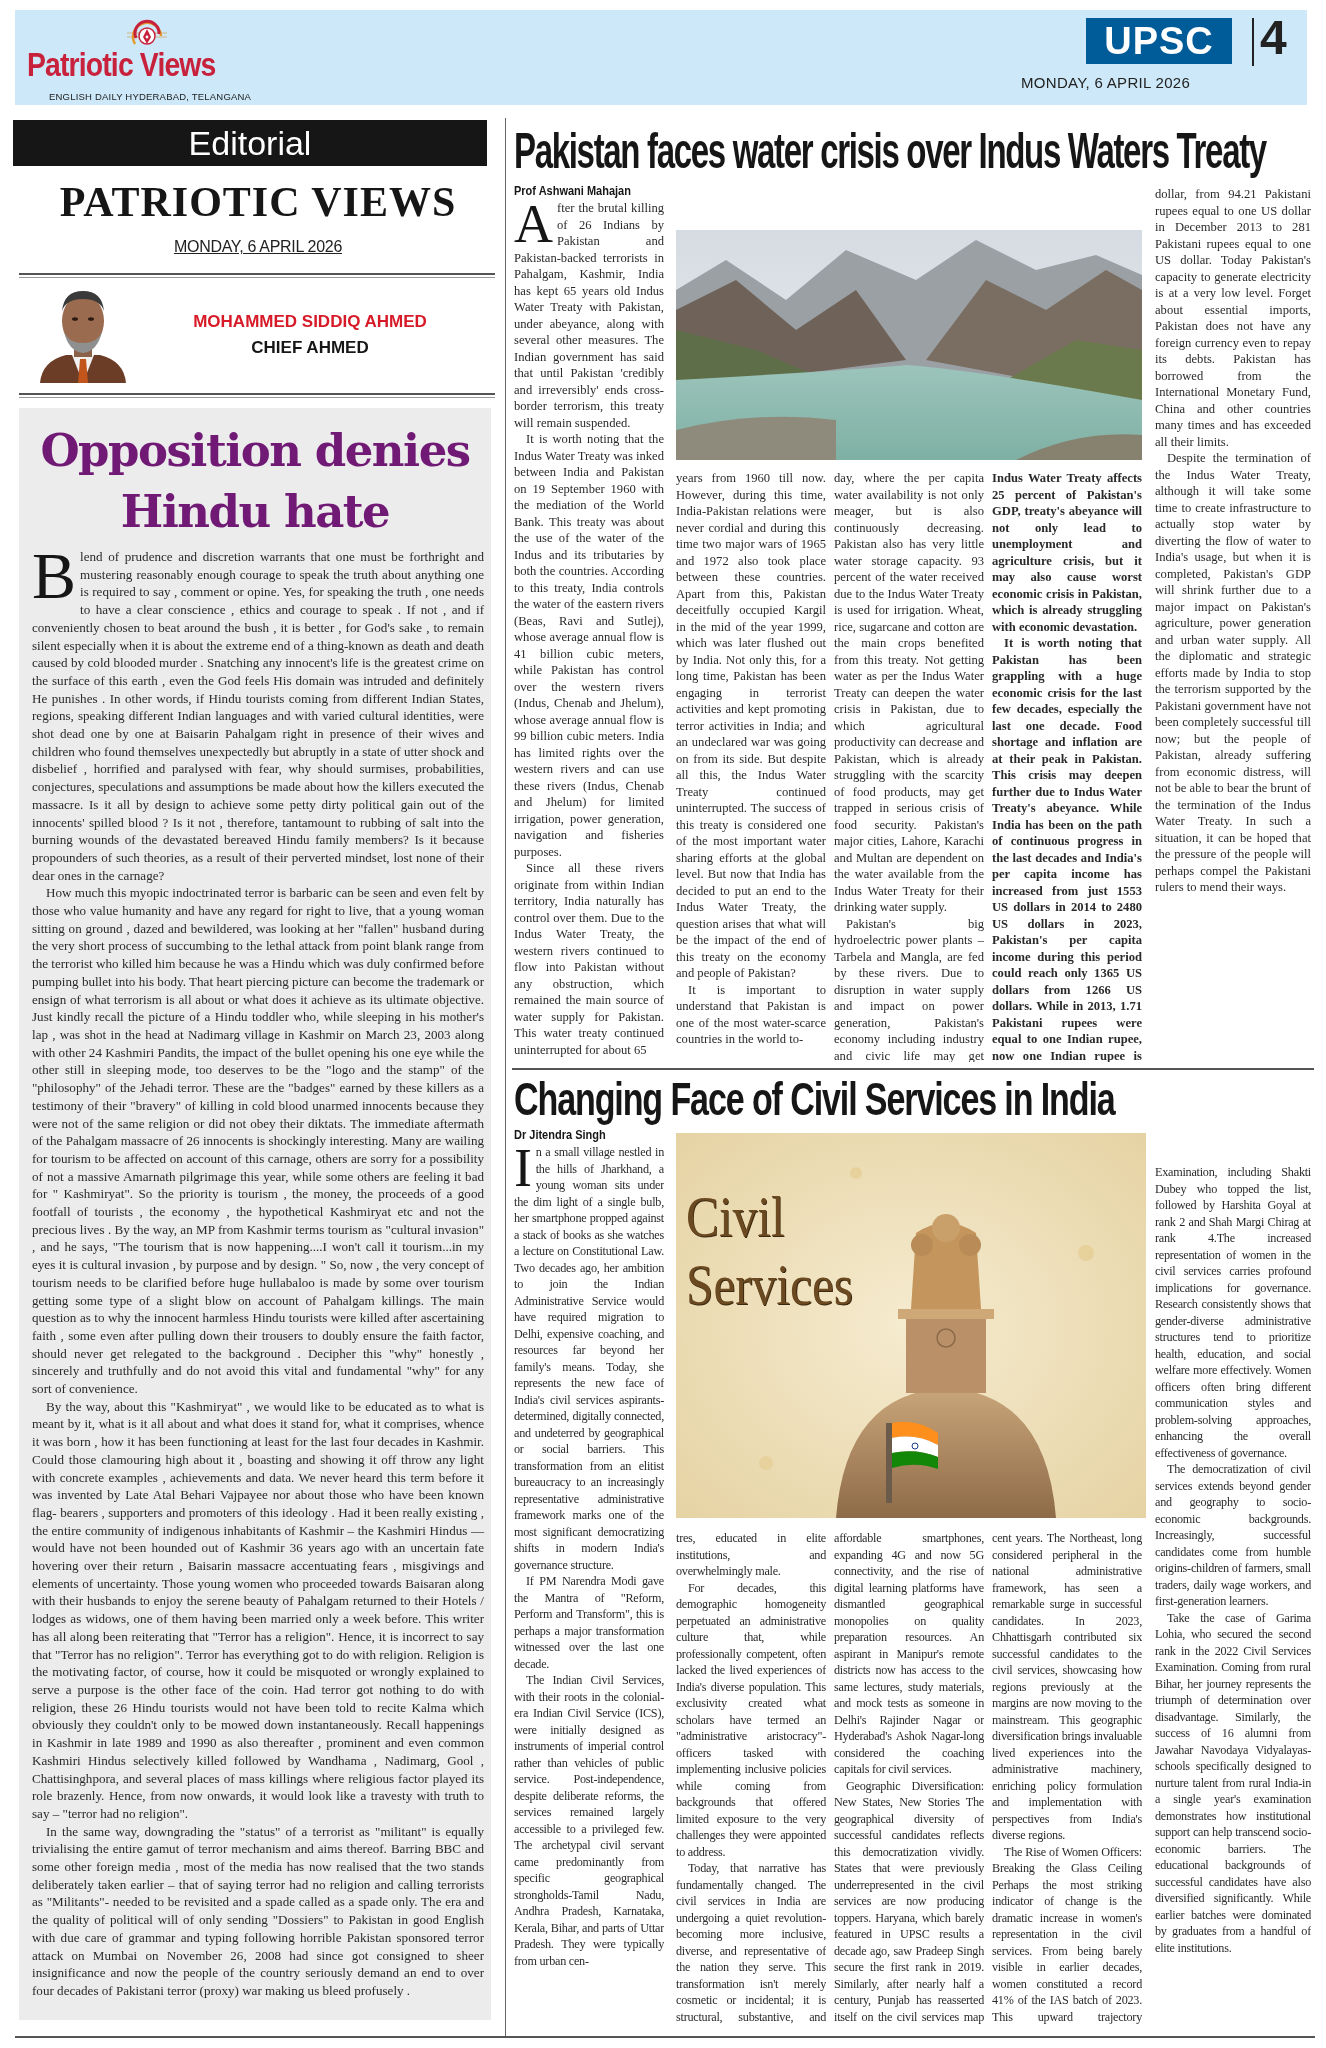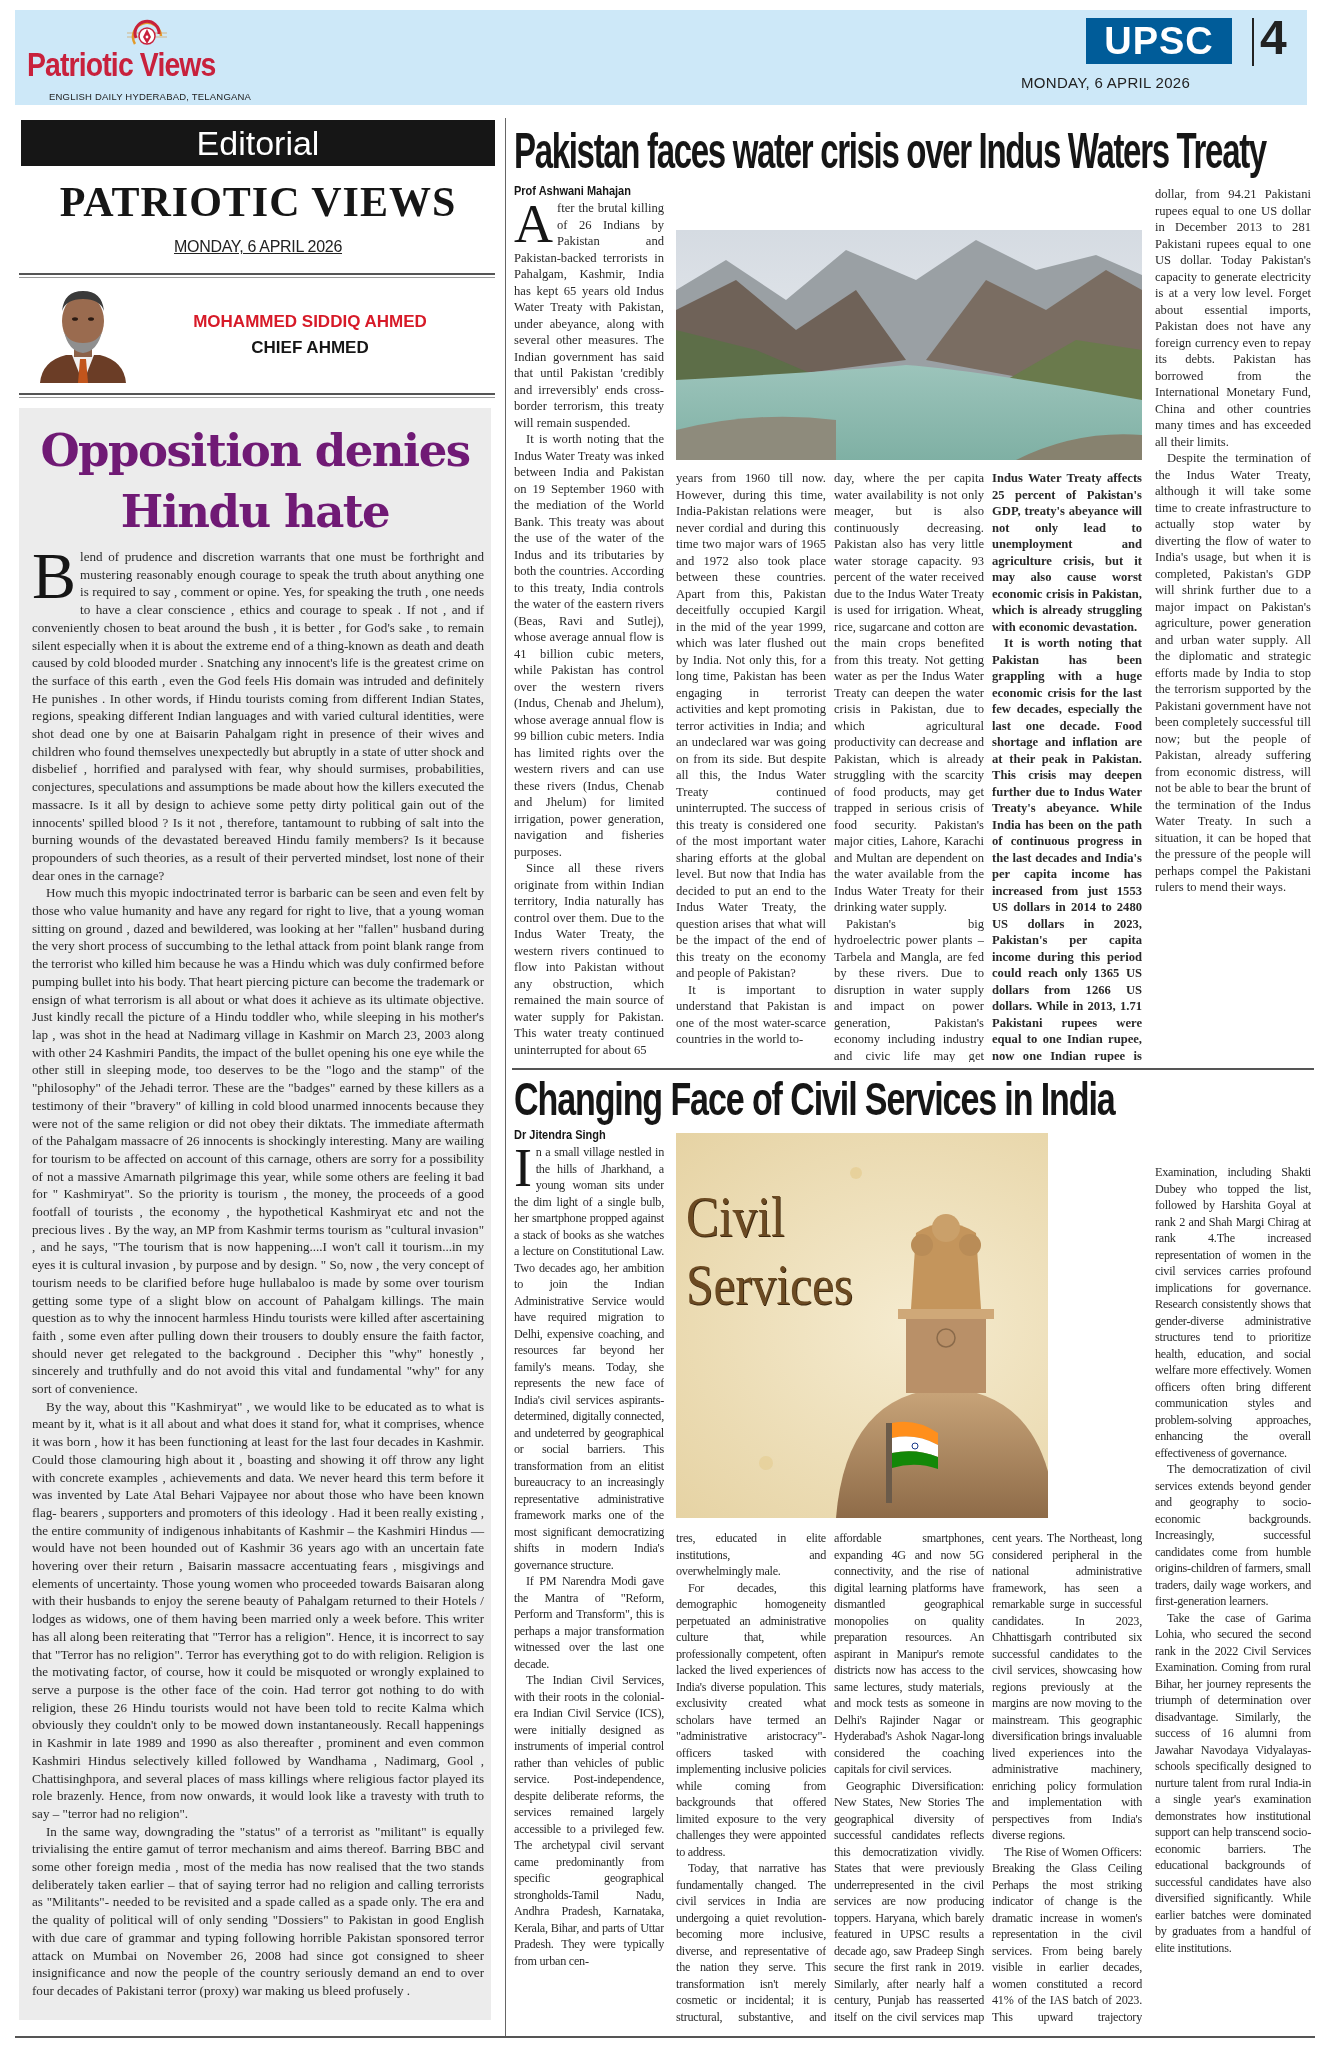--- a/index.html
+++ b/index.html
@@ -11,21 +11,21 @@
   .logo-wrap { position: absolute; left: 12px; top: 6px; width: 230px; height: 85px; }
   .logo-emblem { position: absolute; left: 100px; top: 2px; width: 40px; height: 36px; }
   .logo-text { position: absolute; left: 0; top: 30px; font-family: "Liberation Sans", sans-serif; font-weight: bold; font-size: 33px; color: #c8213c; letter-spacing: -1px; transform: scaleX(0.86); transform-origin: left; white-space: nowrap; }
   .logo-sub { position: absolute; left: 22px; top: 75px; font-family: "Liberation Sans", sans-serif; font-size: 9.5px; color: #222; letter-spacing: 0.2px; white-space: nowrap; }
   .edit-box { position: absolute; left: 1086px; top: 18px; width: 146px; height: 46px; background: #005c99; color: #fff; font-family: "Liberation Sans", sans-serif; font-weight: bold; font-size: 38px; line-height: 46px; text-align: center; letter-spacing: 1px; }
   .edit-sep { position: absolute; left: 1252px; top: 18px; width: 2px; height: 48px; background: #222; }
   .page-num { position: absolute; left: 1260px; top: 8px; font-family: "Liberation Sans", sans-serif; font-weight: bold; font-size: 48px; color: #222; }
   .mast-date { position: absolute; left: 1020px; top: 72px; font-family: "Liberation Sans", sans-serif; font-size: 15px; color: #222; letter-spacing: 0.3px; }
 
   
-  .ed-banner { position: absolute; left: 21px; top: 120px; width: 474px; height: 46px; background: #161616; color: #fff; font-family: "Liberation Sans", sans-serif; font-size: 34px; text-align: center; line-height: 46px; }
+  .ed-banner { position: absolute; left: 13px; top: 120px; width: 474px; height: 46px; background: #161616; color: #fff; font-family: "Liberation Sans", sans-serif; font-size: 34px; text-align: center; line-height: 46px; }
   .ed-brand { position: absolute; left: 21px; top: 178px; width: 474px; text-align: center; font-family: "Liberation Serif", serif; font-weight: bold; font-size: 42px; letter-spacing: 1px; color: #161616; }
   .ed-date { position: absolute; left: 21px; top: 238px; width: 474px; text-align: center; font-family: "Liberation Sans", sans-serif; font-size: 16px; color: #222; text-decoration: underline; letter-spacing: -0.3px; }
   .rule-double { position: absolute; left: 19px; width: 476px; height: 5px; border-top: 2px solid #555; border-bottom: 1px solid #999; }
   .patron-photo { position: absolute; left: 38px; top: 285px; width: 90px; height: 98px; }
   .patron-name { position: absolute; left: 160px; top: 312px; width: 300px; text-align: center; font-family: "Liberation Sans", sans-serif; font-weight: bold; font-size: 17px; color: #d71a28; }
   .patron-title { position: absolute; left: 160px; top: 338px; width: 300px; text-align: center; font-family: "Liberation Sans", sans-serif; font-weight: bold; font-size: 17px; color: #161616; }
 
   .op-box { position: absolute; left: 19px; top: 408px; width: 472px; height: 1612px; background: #ececec; }
   .op-title { position: absolute; left: 19px; top: 420px; width: 472px; text-align: center; font-family: "DejaVu Serif", serif; font-weight: bold; font-size: 45px; line-height: 61px; color: #701a75; letter-spacing: -1.5px; }
   .op-body { position: absolute; left: 32px; top: 548px; width: 452px; font-family: "Liberation Serif", serif; font-size: 13.1px; line-height: 17.7px; text-align: justify; color: #2a2a2a; hyphens: auto; }
@@ -162,21 +162,21 @@
 
 <div class="art-head art2-head">Changing Face of Civil Services in India</div>
 <div class="byline" style="left:514px;top:1128px;">Dr Jitendra Singh</div>
 
 <div class="col condensed" style="left:514px;top:1144px;width:150px;height:880px;">
   <p class="first"><span class="dropcap-sm">I</span><span>n a small village nestled in the hills of Jharkhand, a young woman sits under the dim light of a single bulb, her smartphone propped against a stack of books as she watches a lecture on Constitutional Law. Two decades ago, her ambition to join the Indian Administrative Service would have required migration to Delhi, expensive coaching, and resources far beyond her family's means. Today, she represents the new face of India's civil services aspirants-determined, digitally connected, and undeterred by geographical or social barriers. This transformation from an elitist bureaucracy to an increasingly representative administrative framework marks one of the most significant democratizing shifts in modern India's governance structure.</span></p>
   <p>If PM Narendra Modi gave the Mantra of "Reform, Perform and Transform", this is perhaps a major transformation witnessed over the last one decade.</p>
   <p>The Indian Civil Services, with their roots in the colonial-era Indian Civil Service (ICS), were initially designed as instruments of imperial control rather than vehicles of public service. Post-independence, despite deliberate reforms, the services remained largely accessible to a privileged few. The archetypal civil servant came predominantly from specific geographical strongholds-Tamil Nadu, Andhra Pradesh, Karnataka, Kerala, Bihar, and parts of Uttar Pradesh. They were typically from urban cen-</p>
 </div>
 
-<div class="photo" style="left:676px;top:1133px;width:372px;height:385px;background:#fdba74;">
+<div class="photo" style="left:676px;top:1133px;width:470px;height:385px;background:#fdba74;">
   <svg width="470" height="385" viewBox="0 0 470 385" style="position:absolute;left:0;top:0;">
     <defs>
       <radialGradient id="parch" cx="0.5" cy="0.5" r="0.7">
         <stop offset="0" stop-color="#f5ebcf"></stop>
           <stop offset="1" stop-color="#e6d3a4"></stop>
       </radialGradient>
       <linearGradient id="dome" x1="0" y1="0" x2="0" y2="1">
         <stop offset="0" stop-color="#c9a57a"></stop>
           <stop offset="1" stop-color="#8e6b48"></stop>
       </linearGradient>

